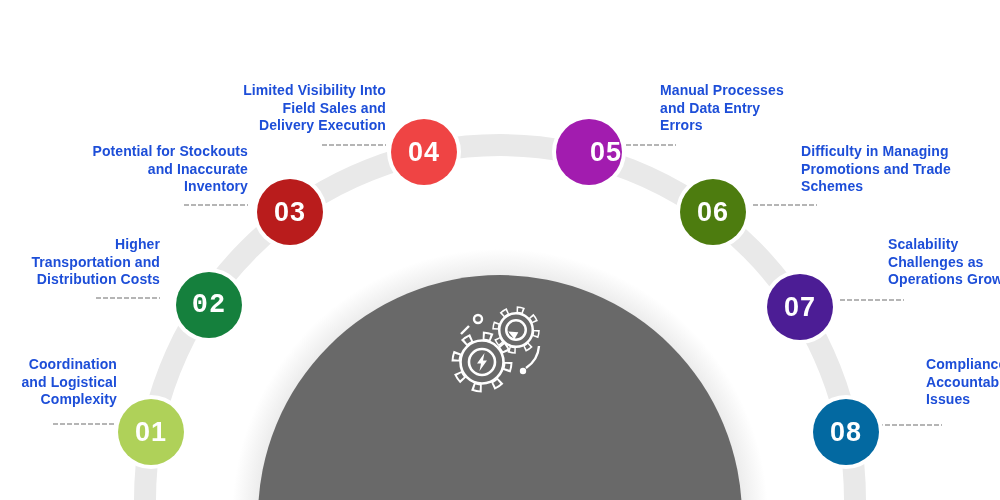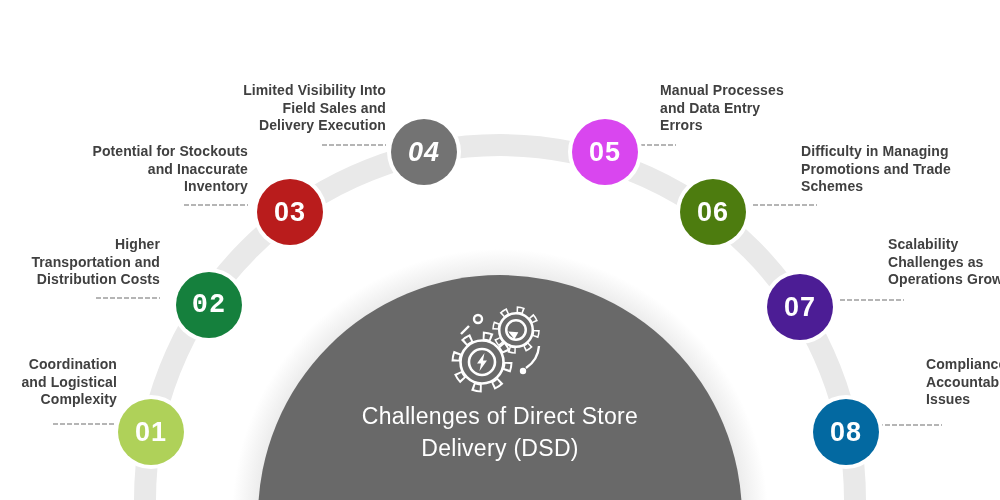--- a/index.html
+++ b/index.html
@@ -3,21 +3,21 @@
 <meta charset="utf-8">
 <style>
   html,body{margin:0;padding:0;background:#fff;}
   .canvas{
     position:relative;width:1000px;height:500px;overflow:hidden;background:#ffffff;
     font-family:"Liberation Sans","DejaVu Sans",sans-serif;
   }
   .layer-svg{position:absolute;left:0;top:0;}
   .label{
     position:absolute;font-size:14px;line-height:17.5px;font-weight:bold;
-    color:#404040;white-space:pre-line;letter-spacing:.1px;
+    color:#1d4ed8;white-space:pre-line;letter-spacing:.1px;
   }
   .label.right{text-align:right;}
   .label.left{text-align:left;margin-left:48px;}
   .dash{
     position:absolute;width:64px;height:2px;
     background:repeating-linear-gradient(90deg,#b5b5b5 0 5px,transparent 5px 7px);
   }
   .node{
     position:absolute;width:66px;height:66px;border-radius:50%;
     box-shadow:0 0 0 4px #ffffff;
@@ -70,22 +70,20 @@
         <path d="M 2.5 -9 L -5 1.5 L -1 1.5 L -2.5 9 L 5 -1.5 L 1 -1.5 Z" fill="#ffffff" stroke="none"></path>
       </g>
 
       <circle cx="-14" cy="-33" r="4" stroke-width="2.4"></circle>
       <path d="M -23 -26 L -31 -18" stroke-width="2.4"></path>
       <path d="M 47 -6 Q 46 8 34 16" stroke-width="2.4"></path>
       <circle cx="31" cy="19" r="3.2" fill="#ffffff" stroke="none"></circle>
     </g>
   </svg>
 
-  <div class="title">Challenges of Direct Store
-Delivery (DSD)</div>
 
   <div>
     <div class="label right" style="right:883px;top:356px;width:175px">Coordination
 and Logistical
 Complexity</div>
     <div class="dash" style="right:883px;top:423px"></div>
     <div class="node" style="left: 118px; top: 399px; background: rgb(175, 209, 89);">
       <span>01</span>
     </div>
   </div>
@@ -108,31 +106,31 @@
     <div class="node" style="left: 257px; top: 179px; background: #b91c1c;">
       <span>03</span>
     </div>
   </div>
 
   <div>
     <div class="label right" style="right:614px;top:82px;width:190px">Limited Visibility Into
 Field Sales and
 Delivery Execution</div>
     <div class="dash" style="right:614px;top:144px"></div>
-    <div class="node" style="left: 391px; top: 119px; background: #737373; font-style: italic;">
+    <div class="node" style="left: 391px; top: 119px; background: #ef4444;">
       <span>04</span>
     </div>
   </div>
 
   <div>
     <div class="label left" style="left:612px;top:82px;width:190px">Manual Processes
 and Data Entry
 Errors</div>
     <div class="dash" style="left:612px;top:144px"></div>
-    <div class="node" style="left: 572px; top: 119px; background: #d946ef;">
+    <div class="node" style="left: 556px; top: 119px; background: #a21caf; justify-content: flex-end;">
       <span>05</span>
     </div>
   </div>
 
   <div>
     <div class="label left" style="left:753px;top:143px;width:195px">Difficulty in Managing
 Promotions and Trade
 Schemes</div>
     <div class="dash" style="left:753px;top:204px"></div>
     <div class="node" style="left: 680px; top: 179px; background: #4d7c0f;">

